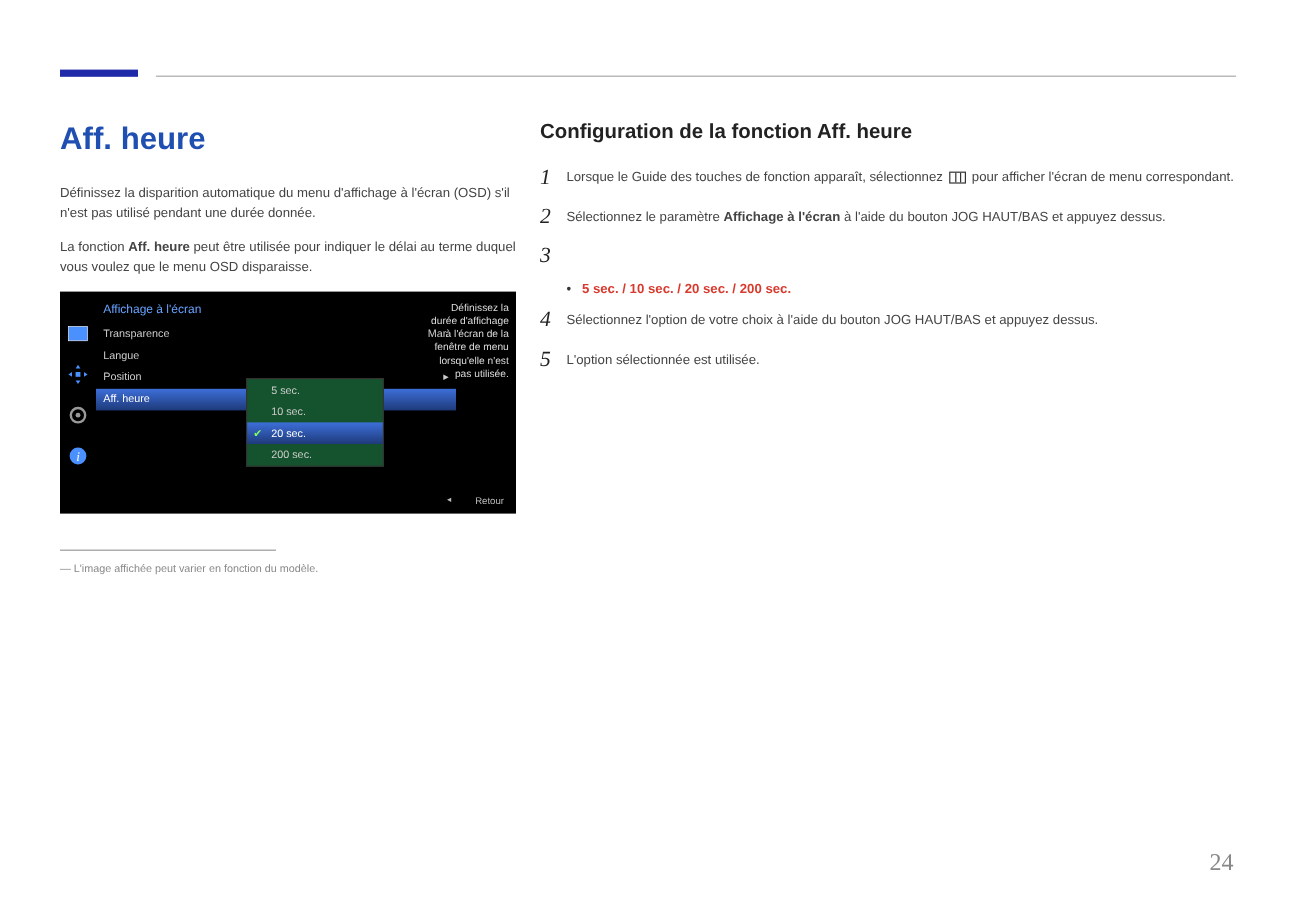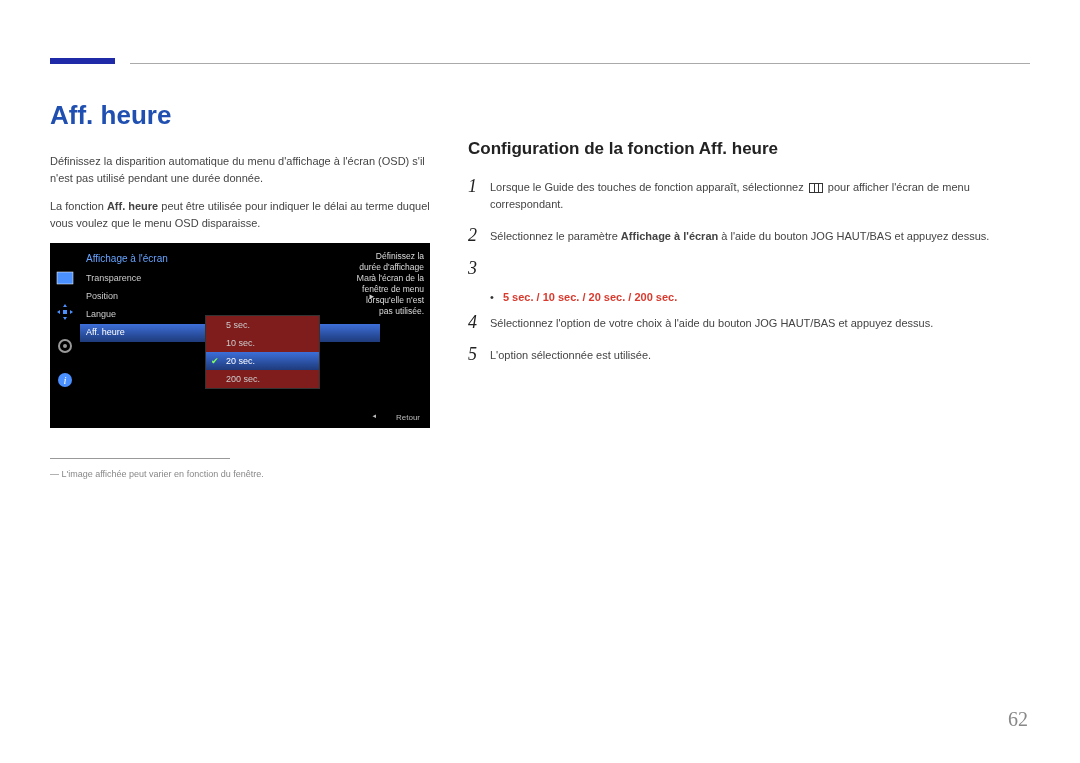--- a/index.html
+++ b/index.html
@@ -28,23 +28,22 @@
   }
   .left-col {
     position: absolute;
     top: 100px;
     left: 50px;
     width: 380px;
   }
   .right-col {
     position: absolute;
     top: 100px;
-    left: 468px;
+    left: 450px;
     right: 50px;
-    margin-top: 39px;
   }
   h1.main-title {
     color: #1f4fb0;
     font-size: 26px;
     font-weight: 600;
     margin-bottom: 22px;
   }
   .left-col p {
     font-size: 11px;
     line-height: 1.5;
@@ -105,21 +104,21 @@
     color: #fff;
   }
   .osd-row .arrow-right {
     font-size: 9px;
   }
   .osd-popup {
     position: absolute;
     left: 155px;
     top: 72px;
     width: 115px;
-    background: #7f1d1d;
+    background: #14532d;
     border: 1px solid #333;
   }
   .osd-popup .popt {
     font-size: 9px;
     color: #ccc;
     padding: 4px 8px 4px 20px;
     position: relative;
   }
   .osd-popup .popt.sel {
     background: linear-gradient(#3d6fd9, #1e3a7a);
@@ -269,43 +268,43 @@
           </svg>
       </div>
     </div>
     <div class="osd-main">
       <div class="osd-header">Affichage à l'écran</div>
       <div class="osd-row">
         <span>Transparence</span>
         <span>Mar.</span>
       </div>
       <div class="osd-row">
+        <span>Langue</span>
+      </div>
+      <div class="osd-row">
         <span>Position</span>
         <span class="arrow-right">▸</span>
-      </div>
-      <div class="osd-row">
-        <span>Langue</span>
       </div>
       <div class="osd-row sel">
         <span>Aff. heure</span>
       </div>
     </div>
     <div class="osd-popup">
       <div class="popt">5 sec.</div>
       <div class="popt">10 sec.</div>
       <div class="popt sel"><span class="check">✔</span><span>20 sec.</span></div>
       <div class="popt">200 sec.</div>
     </div>
     <div class="osd-side-desc">Définissez la durée d'affichage à l'écran de la fenêtre de menu lorsqu'elle n'est pas utilisée.</div>
     <div class="osd-retour-arrow">◂</div>
     <div class="osd-retour">Retour</div>
   </div>
 
   <div class="foot-divider"></div>
-  <div class="foot-note">― L'image affichée peut varier en fonction du fenêtre.</div>
+  <div class="foot-note">― L'image affichée peut varier en fonction du modèle.</div>
 </div>
 
 <div class="right-col">
   <h2 class="sub-title">Configuration de la fonction Aff. heure</h2>
 
   <div class="step">
     <div class="step-num">1</div>
     <div class="step-text">
       <span>Lorsque le Guide des touches de fonction apparaît, sélectionnez </span><span class="menu-glyph"></span><span> pour afficher l'écran de menu correspondant.</span>
     </div>
@@ -331,13 +330,13 @@
     <div class="step-num">4</div>
     <div class="step-text">Sélectionnez l'option de votre choix à l'aide du bouton JOG HAUT/BAS et appuyez dessus.</div>
   </div>
 
   <div class="step">
     <div class="step-num">5</div>
     <div class="step-text">L'option sélectionnée est utilisée.</div>
   </div>
 </div>
 
-<div class="page-num">62</div>
+<div class="page-num">24</div>
 
 </body></html>

